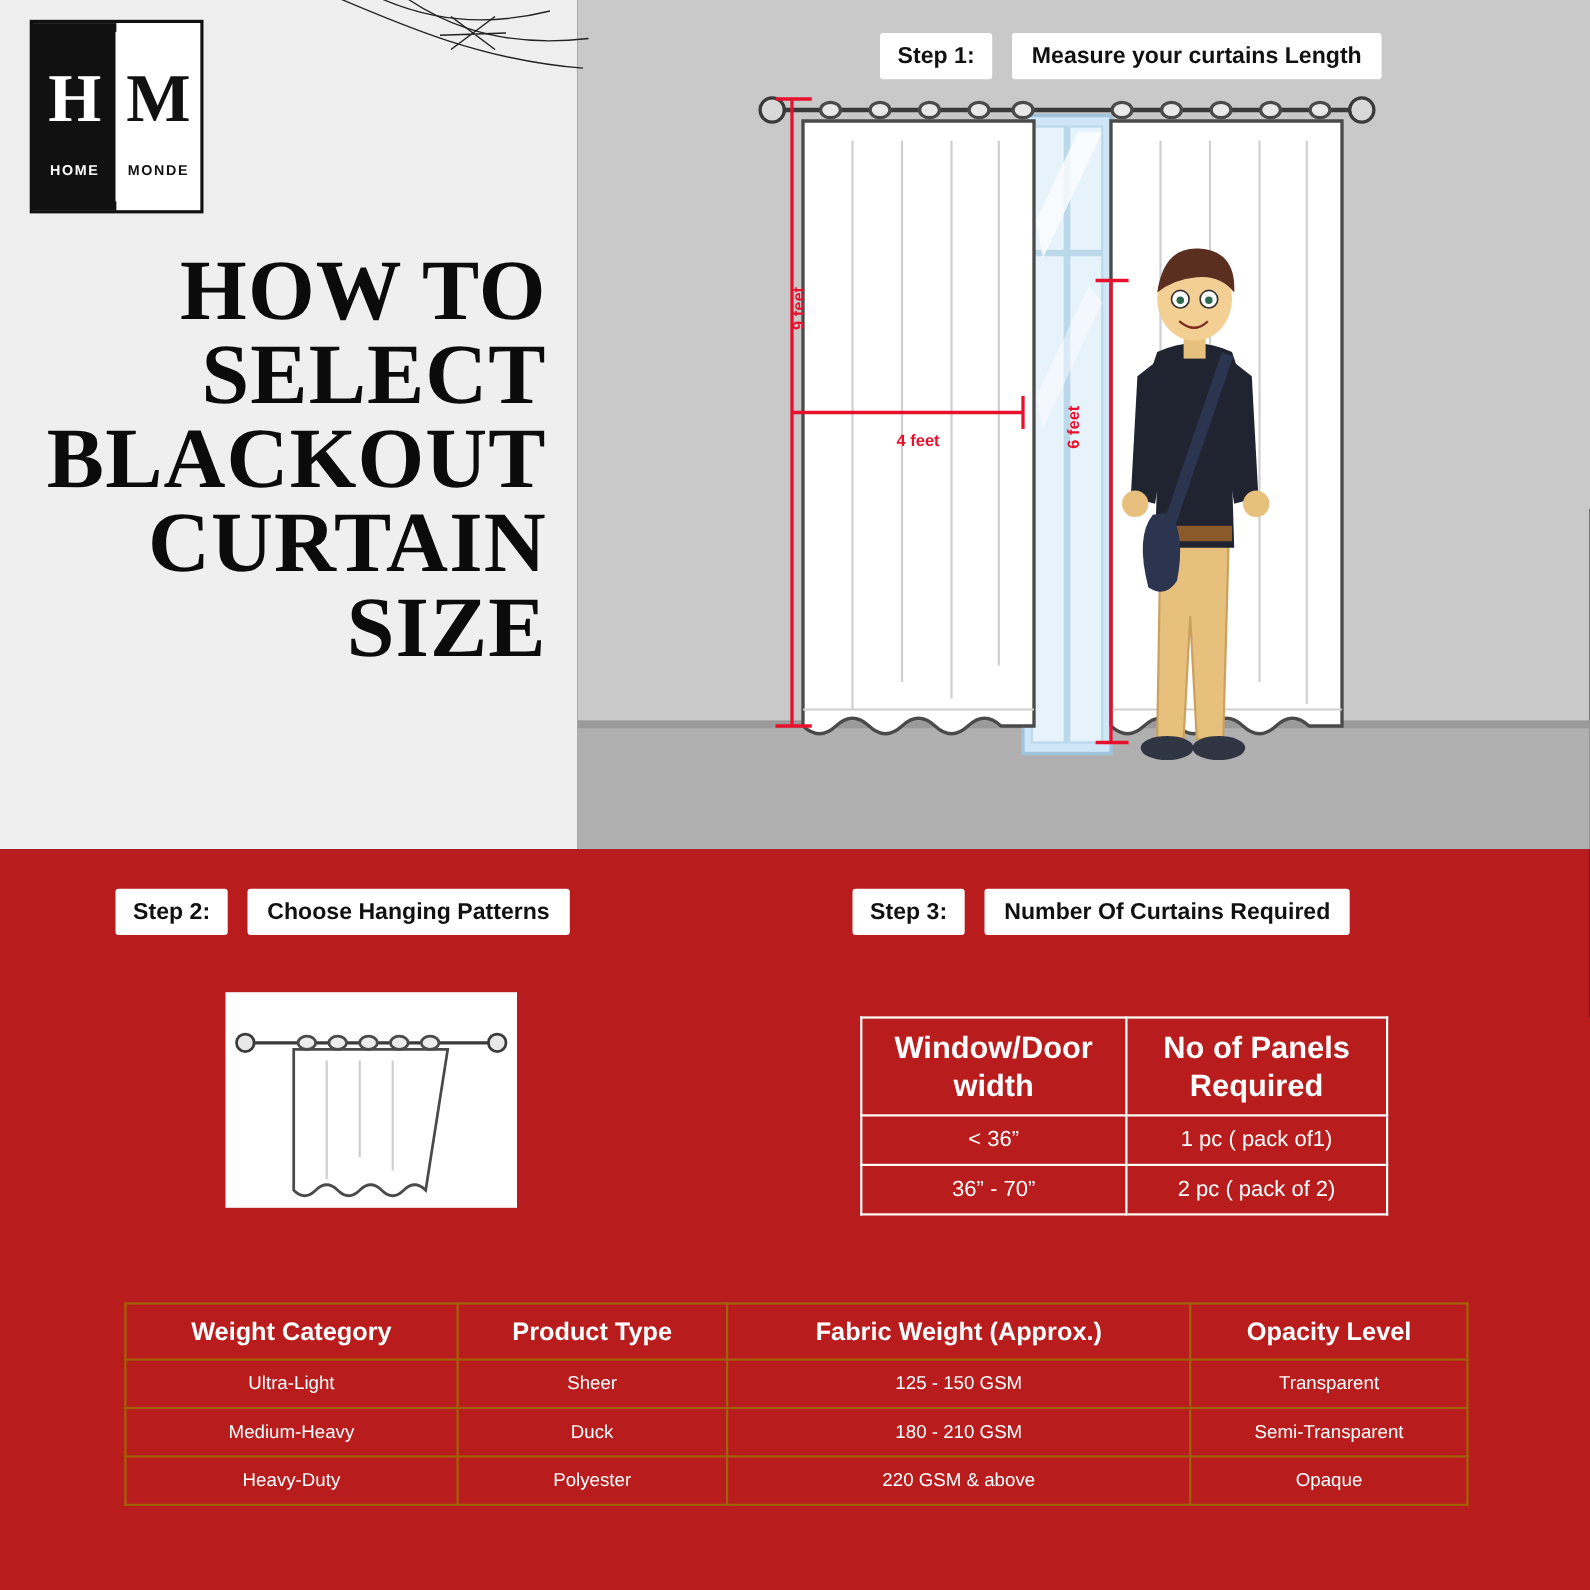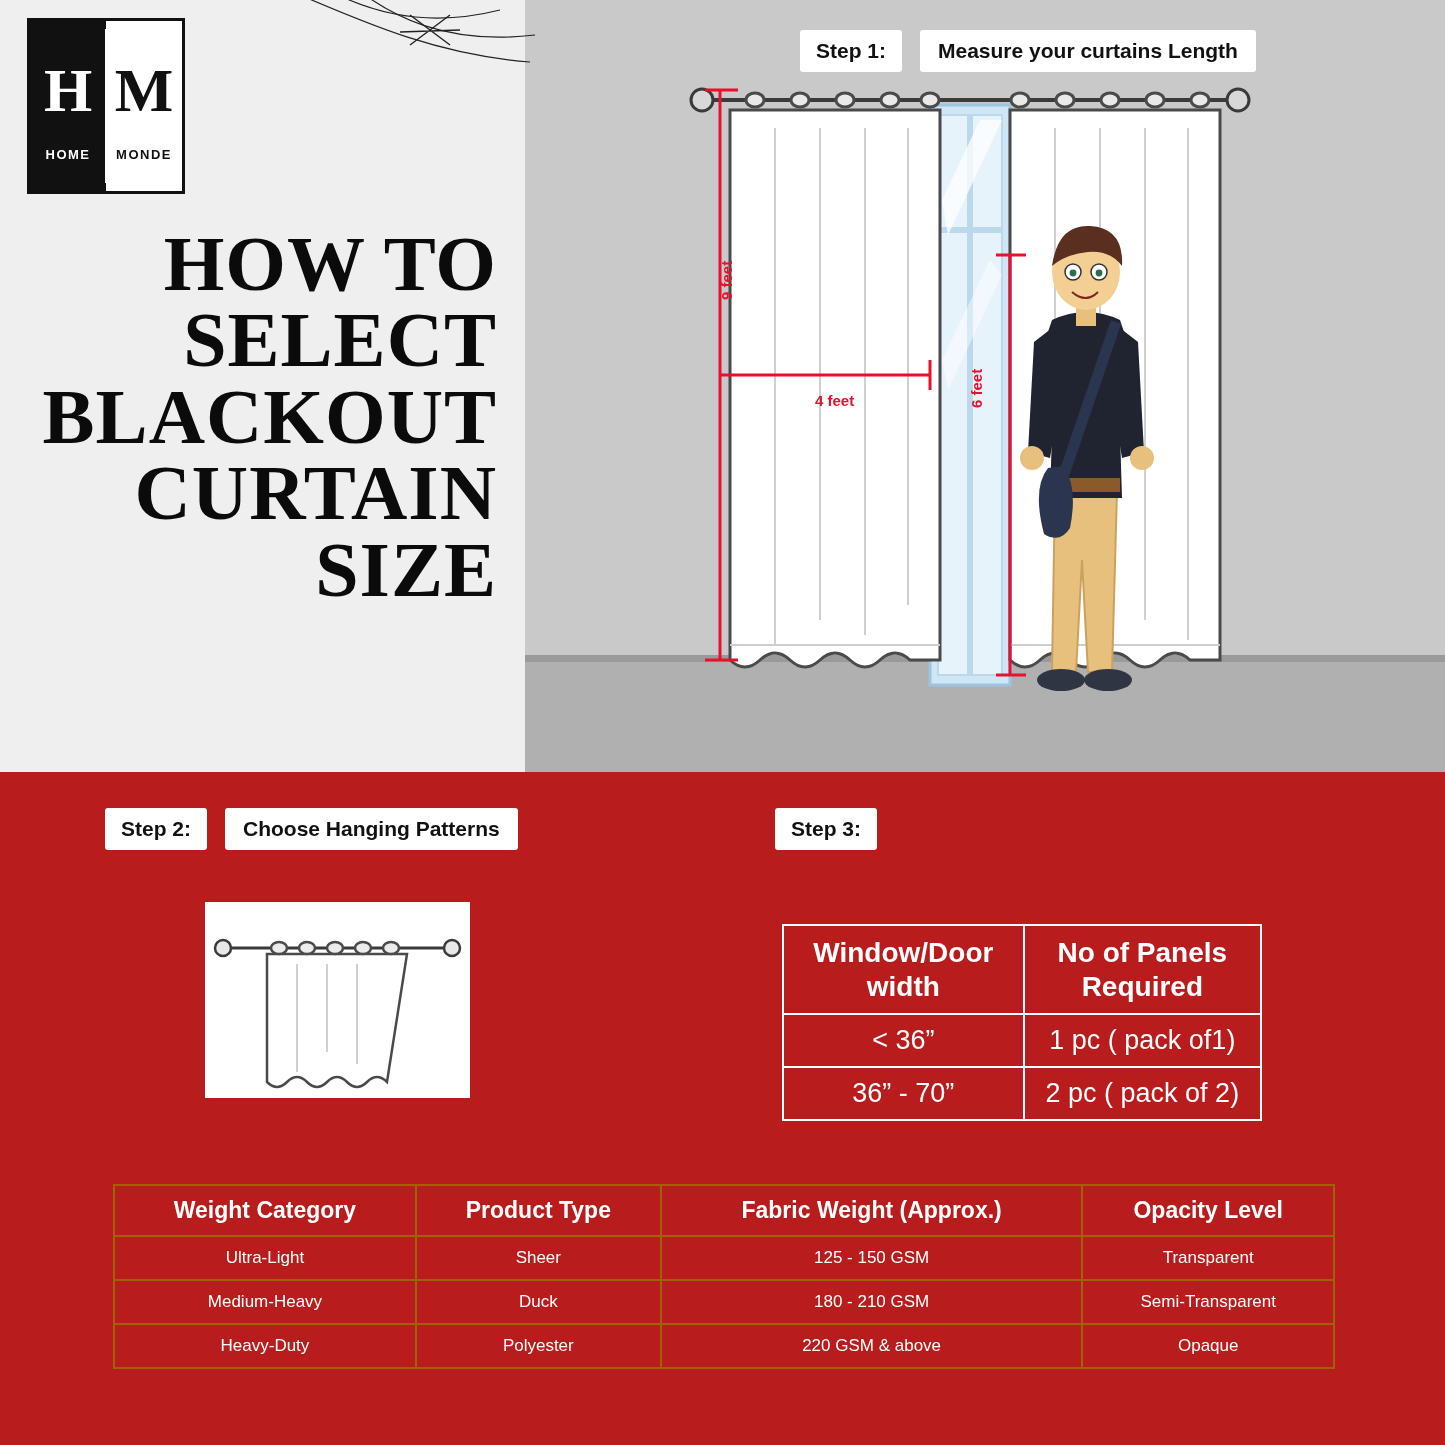--- a/index.html
+++ b/index.html
@@ -51,21 +51,21 @@
   .step3-row{position:absolute;left:775px;top:36px;display:flex;gap:18px;align-items:center;}
 
   .eyelet-img{position:absolute;left:205px;top:130px;width:265px;height:196px;background:#fff;}
   .eyelet-caption{position:absolute;left:205px;top:338px;width:265px;text-align:center;color:#fff;font-size:28px;font-weight:700;}
 
   
   table{border-collapse:collapse;}
   .panels-table{position:absolute;left:782px;top:152px;width:480px;color:#fff;}
   .panels-table th,.panels-table td{border:2px solid #fff;text-align:center;padding:10px 6px;font-size:22px;}
   .panels-table th{font-weight:700;font-size:28px;line-height:1.2;}
-  .panels-table td{font-weight:400;font-size:27px;}
+  .panels-table td{font-weight:400;font-size:20px;}
 
   
   .weight-table{position:absolute;left:113px;top:412px;width:1222px;color:#fff;}
   .weight-table th,.weight-table td{border:2px solid #a16207;text-align:center;padding:11px 6px;}
   .weight-table th{font-weight:700;font-size:23px;}
   .weight-table td{font-weight:400;font-size:17px;}
 </style>
 </head>
 <body>
 
@@ -201,20 +201,21 @@
 
   <div class="bottom">
 
     <div class="step2-row">
       <span class="step-badge">Step 2:</span>
       <span class="step-title">Choose Hanging Patterns</span>
     </div>
 
     <div class="step3-row">
       <span class="step-badge">Step 3:</span>
+      <span class="step-title">Number Of Curtains Required</span>
     </div>
 
     <div class="eyelet-img">
       <svg viewBox="0 0 265 196" width="265" height="196">
         <line x1="12" y1="46" x2="253" y2="46" stroke="#3a3a3a" stroke-width="3"></line>
         <circle cx="18" cy="46" r="8" fill="#e8e8e8" stroke="#3a3a3a" stroke-width="2.5"></circle>
         <circle cx="247" cy="46" r="8" fill="#e8e8e8" stroke="#3a3a3a" stroke-width="2.5"></circle>
         <path d="M62 52 L62 180 q10 10 20 0 q10 -10 20 0 q10 10 20 0 q10 -10 20 0 q10 10 20 0 q10 -10 20 0 L202 52 Z" fill="#ffffff" stroke="#4a4a4a" stroke-width="2.5"></path>
         <line x1="92" y1="62" x2="92" y2="170" stroke="#cfcfcf" stroke-width="2"></line>
         <line x1="122" y1="62" x2="122" y2="150" stroke="#cfcfcf" stroke-width="2"></line>

